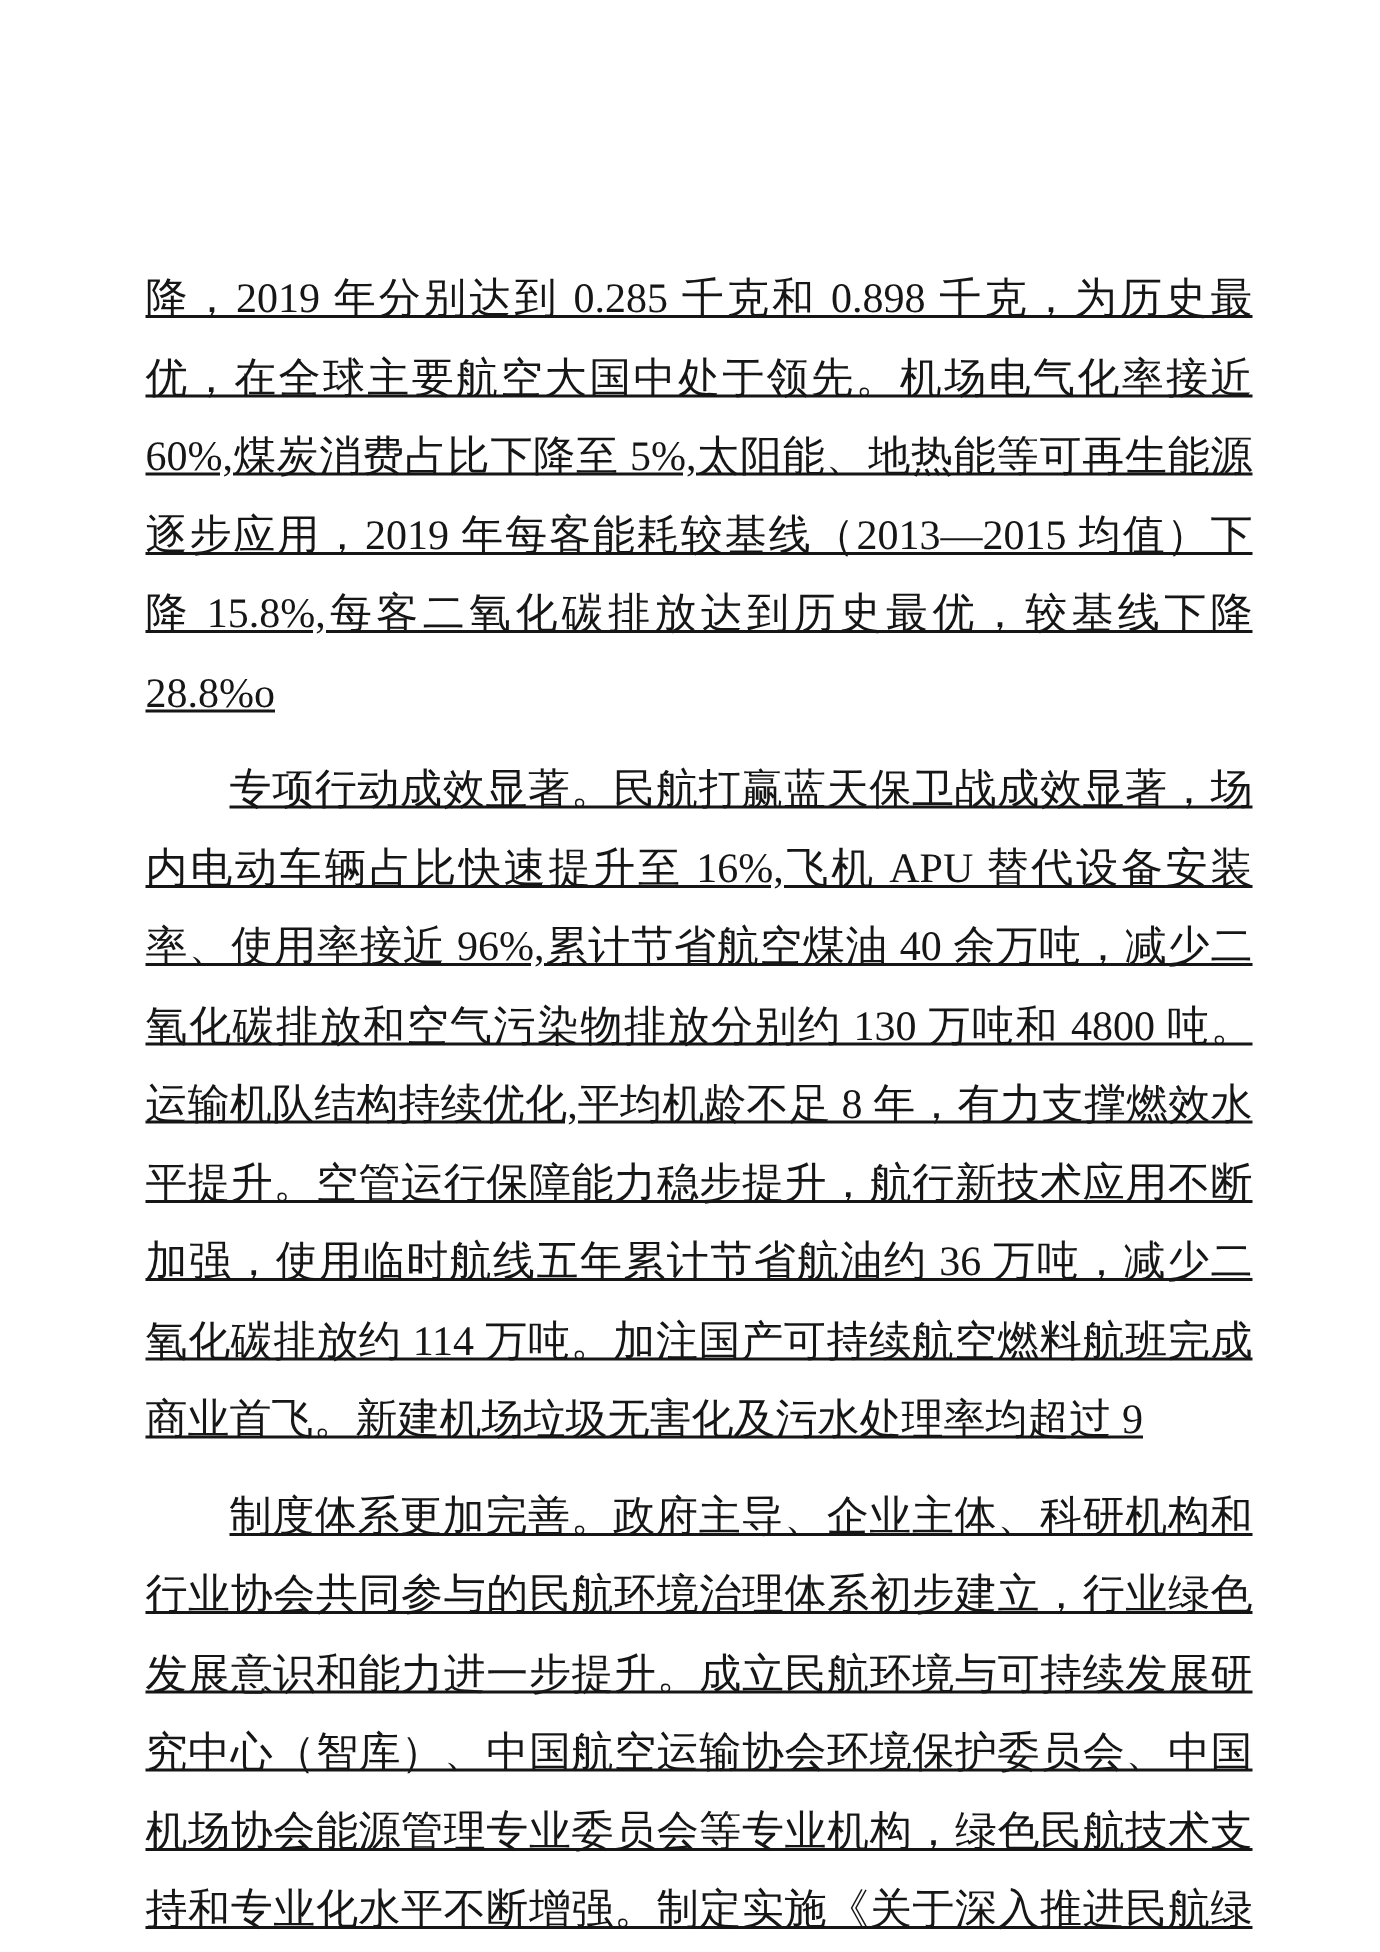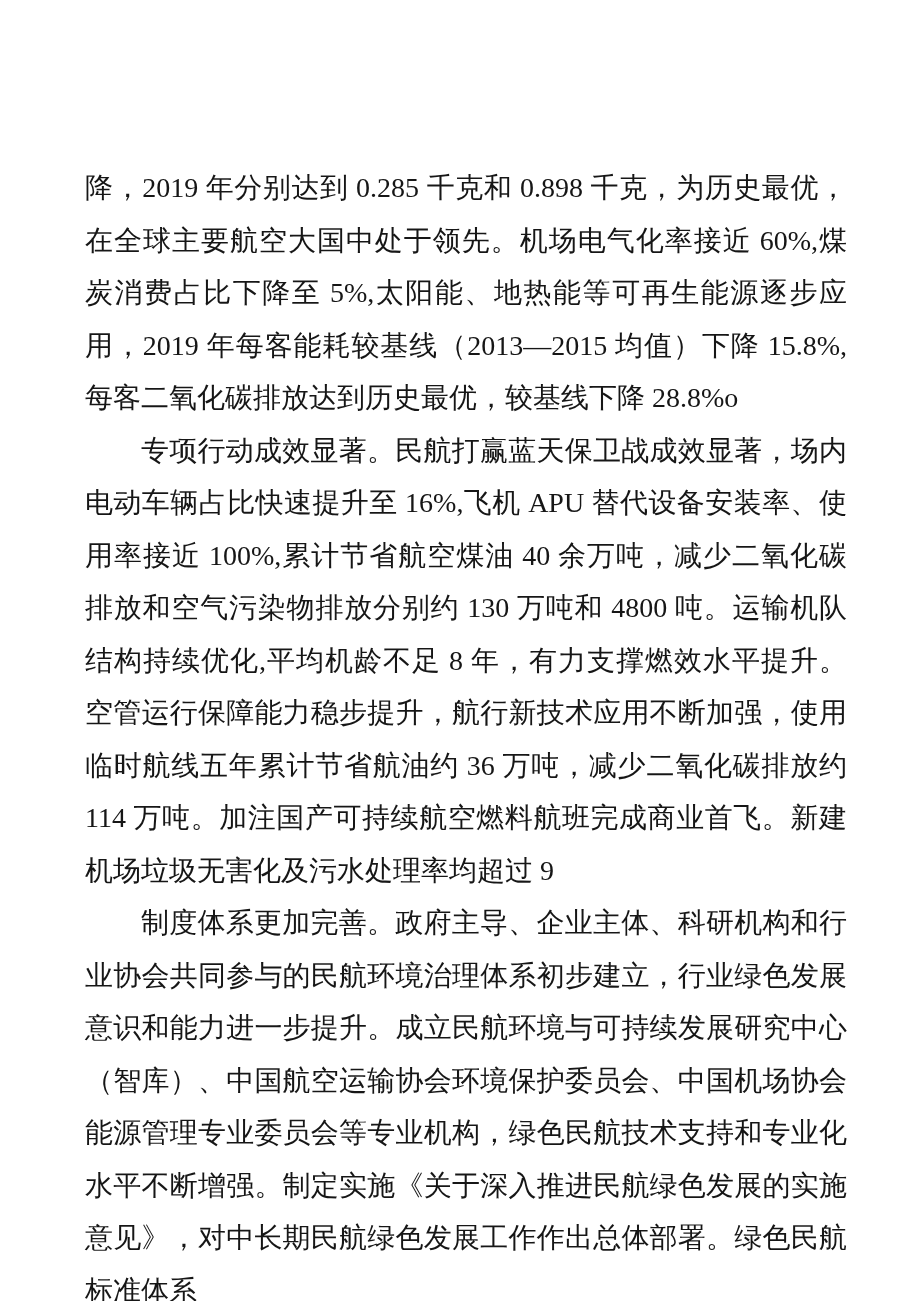--- a/index.html
+++ b/index.html
@@ -20,29 +20,30 @@
     top: 162px;
     width: 762px;
     font-family: "Liberation Serif", "DejaVu Serif", serif;
     font-size: 28px;
     line-height: 52.5px;
     color: #161616;
     text-align: justify;
     text-justify: inter-ideograph;
   }
   .text-block p {
-    margin: 0;
+    margin: 12px;
     padding: 0;
+    text-decoration: underline;
   }
   .text-block p.indent {
     text-indent: 56px;
   }
 </style>
 </head>
 <body>
 
 <div class="page">
   <div class="text-block" id="paragraph-container">
       <p class="">降，2019 年分别达到 0.285 千克和 0.898 千克，为历史最优，在全球主要航空大国中处于领先。机场电气化率接近 60%,煤炭消费占比下降至 5%,太阳能、地热能等可再生能源逐步应用，2019 年每客能耗较基线（2013—2015 均值）下降 15.8%,每客二氧化碳排放达到历史最优，较基线下降 28.8%o</p>
-      <p class="indent">专项行动成效显著。民航打赢蓝天保卫战成效显著，场内电动车辆占比快速提升至 16%,飞机 APU 替代设备安装率、使用率接近 100%,累计节省航空煤油 40 余万吨，减少二氧化碳排放和空气污染物排放分别约 130 万吨和 4800 吨。运输机队结构持续优化,平均机龄不足 8 年，有力支撑燃效水平提升。空管运行保障能力稳步提升，航行新技术应用不断加强，使用临时航线五年累计节省航油约 36 万吨，减少二氧化碳排放约 114 万吨。加注国产可持续航空燃料航班完成商业首飞。新建机场垃圾无害化及污水处理率均超过 9</p>
+      <p class="indent">专项行动成效显著。民航打赢蓝天保卫战成效显著，场内电动车辆占比快速提升至 16%,飞机 APU 替代设备安装率、使用率接近 96%,累计节省航空煤油 40 余万吨，减少二氧化碳排放和空气污染物排放分别约 130 万吨和 4800 吨。运输机队结构持续优化,平均机龄不足 8 年，有力支撑燃效水平提升。空管运行保障能力稳步提升，航行新技术应用不断加强，使用临时航线五年累计节省航油约 36 万吨，减少二氧化碳排放约 114 万吨。加注国产可持续航空燃料航班完成商业首飞。新建机场垃圾无害化及污水处理率均超过 9</p>
       <p class="indent">制度体系更加完善。政府主导、企业主体、科研机构和行业协会共同参与的民航环境治理体系初步建立，行业绿色发展意识和能力进一步提升。成立民航环境与可持续发展研究中心（智库）、中国航空运输协会环境保护委员会、中国机场协会能源管理专业委员会等专业机构，绿色民航技术支持和专业化水平不断增强。制定实施《关于深入推进民航绿色发展的实施意见》，对中长期民航绿色发展工作作出总体部署。绿色民航标准体系</p>
     </div>
 </div>
 
 </body></html>

